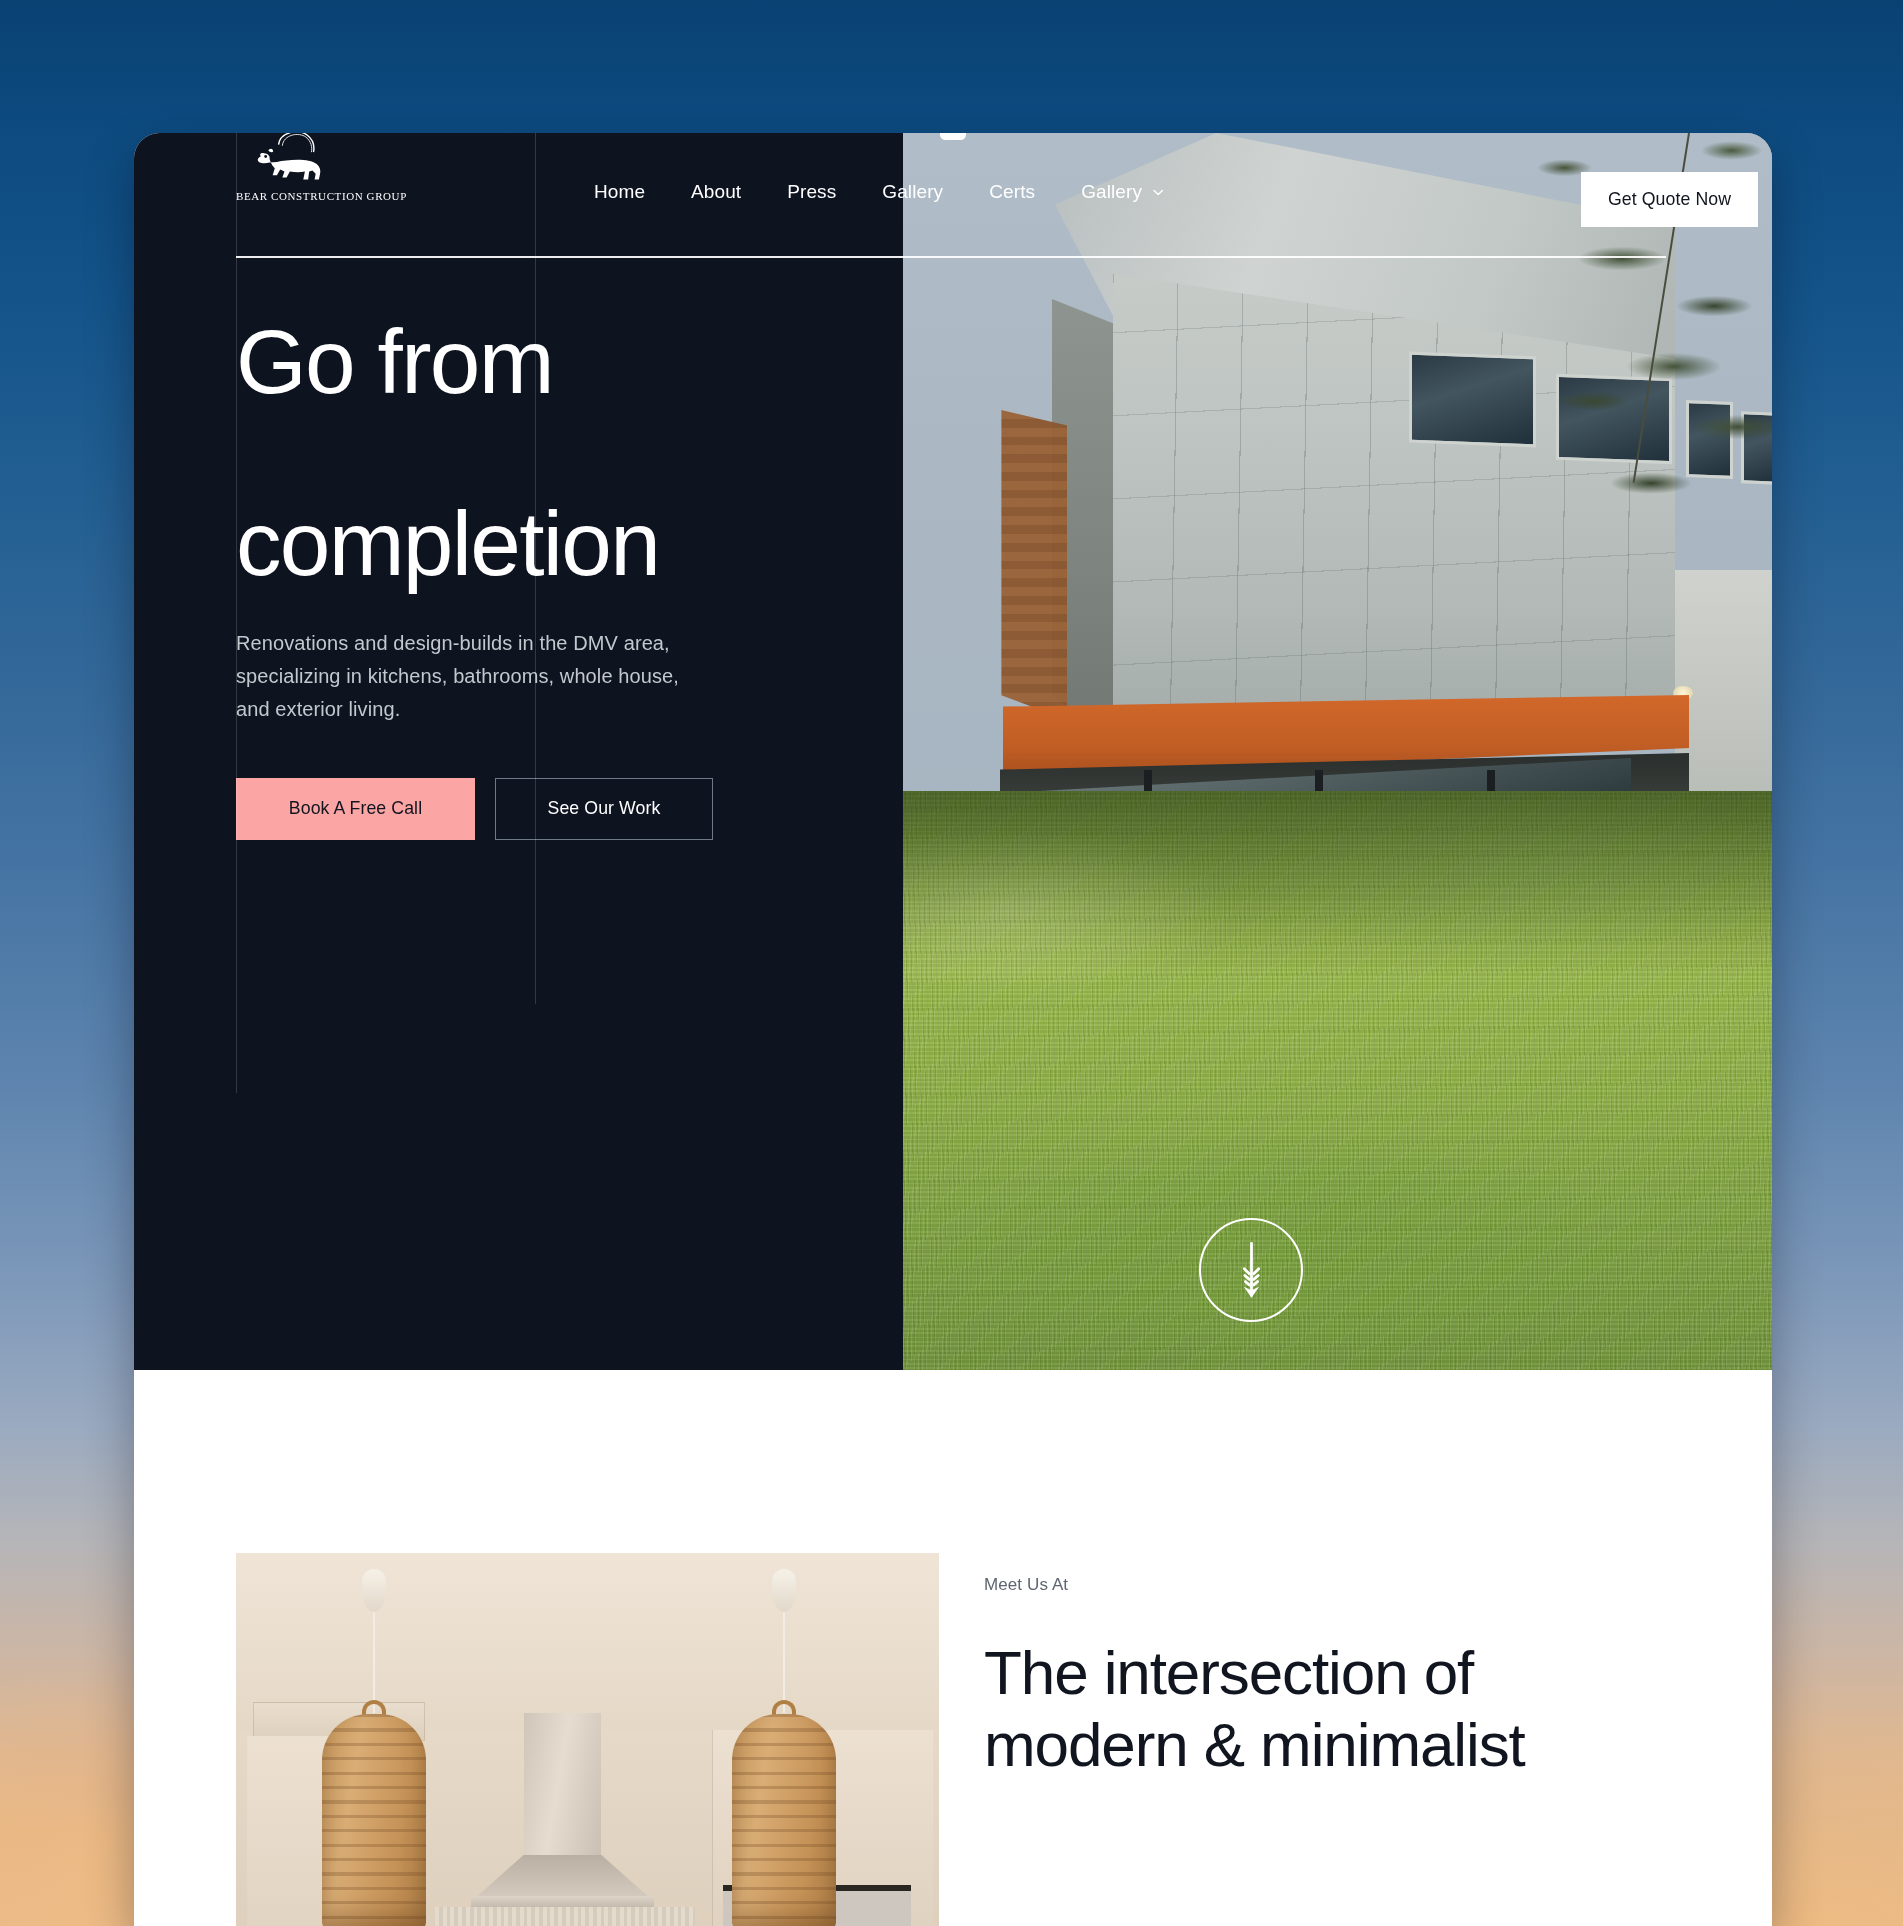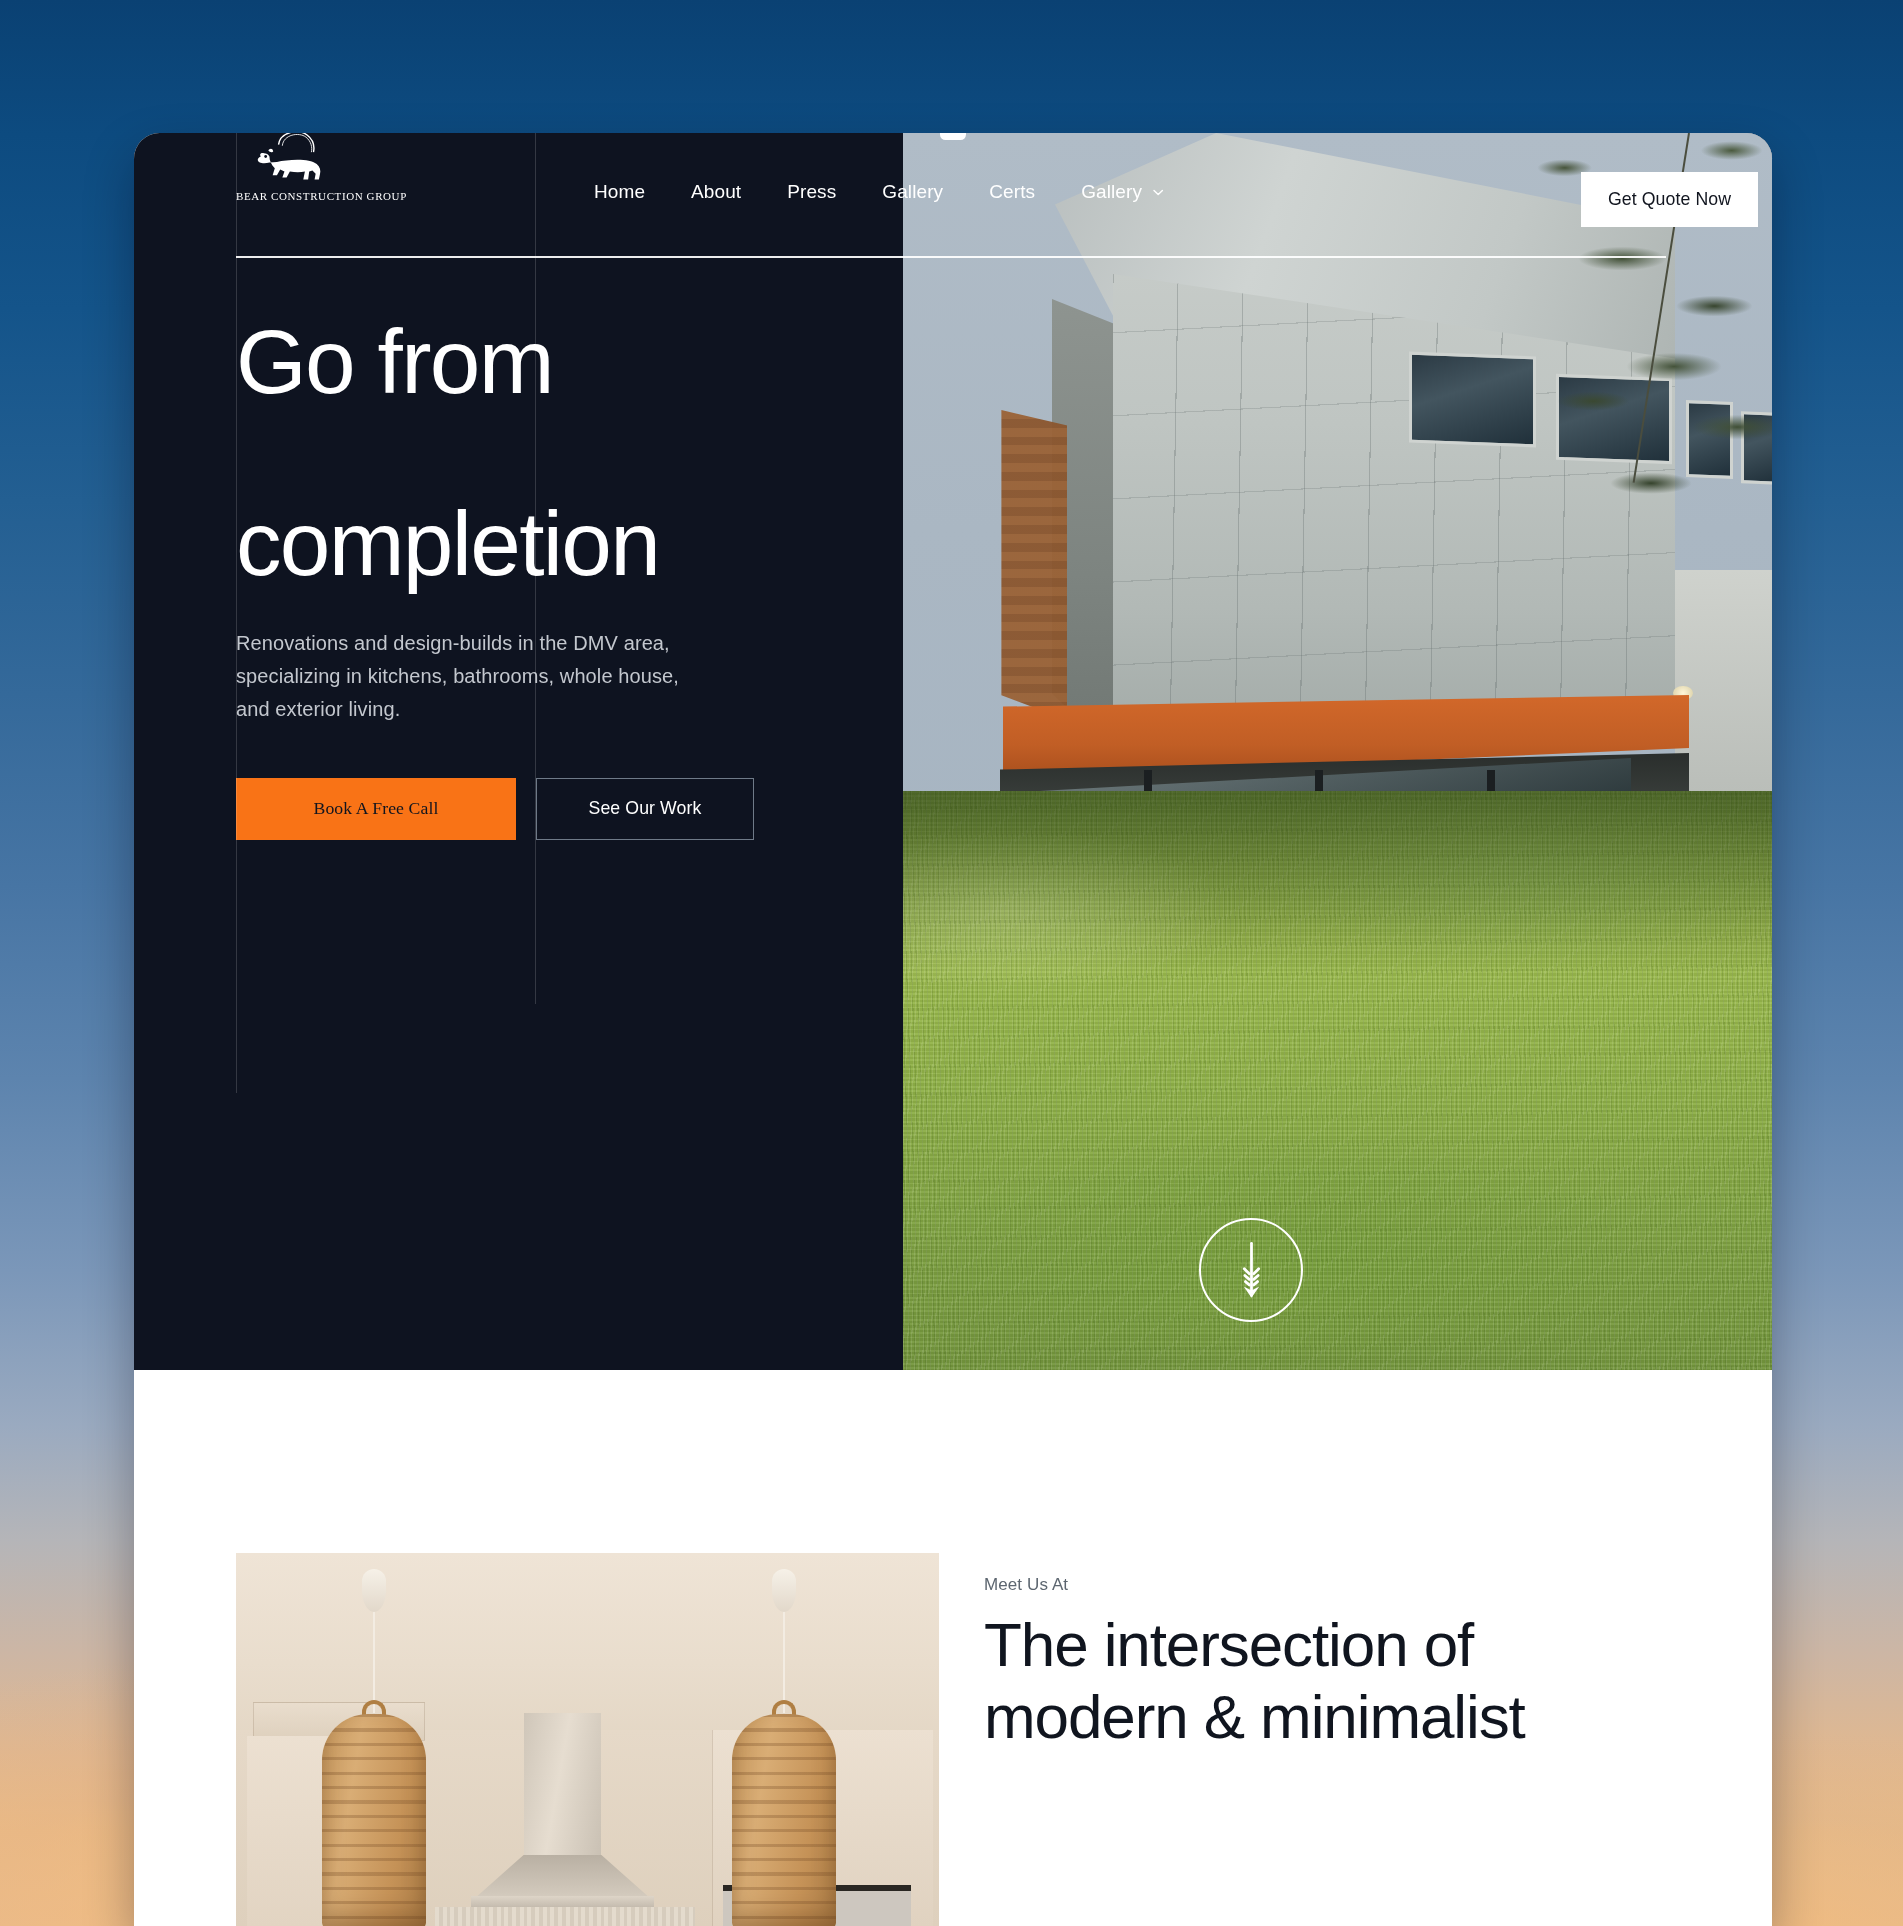--- a/index.html
+++ b/index.html
@@ -373,21 +373,21 @@
     gap: 20px;
   }
   .btn {
     height: 62px;
     display: flex; align-items: center; justify-content: center;
     font-size: 17.7px;
     letter-spacing: 0.1px;
     cursor: pointer;
     font-family: "Liberation Sans", sans-serif;
   }
-  .btn-primary { width: 280px; background:#f97316; color:#11151f; border: none; font-family: Liberation Serif, serif; }
+  .btn-primary { width: 239px; background:#fca5a5; color:#11151f; border: none; }
   .btn-ghost   { width: 218px; background: transparent; color:#ffffff; border: 1.1px solid #6f7a88; }
 
   
   .scroll-circle {
     position: absolute;
     left: 1065px; top: 1085px;
     width: 104px; height: 104px;
     border: 2.2px solid #ffffff;
     border-radius: 50%;
     z-index: 12;
@@ -494,21 +494,21 @@
     position: absolute;
     left: 850px; top: 205px;
     width: 692px;
   }
   .meet-eyebrow {
     color: #5d6670;
     font-size: 17px;
     letter-spacing: 0.1px;
   }
   .meet-title {
-    margin-top: 14px;
+    margin-top: 42px;
     color: #10151f;
     font-size: 62px;
     line-height: 1.16;
     letter-spacing: -1.1px;
     font-weight: 400;
   }
 </style>
 </head>
 <body>
 

